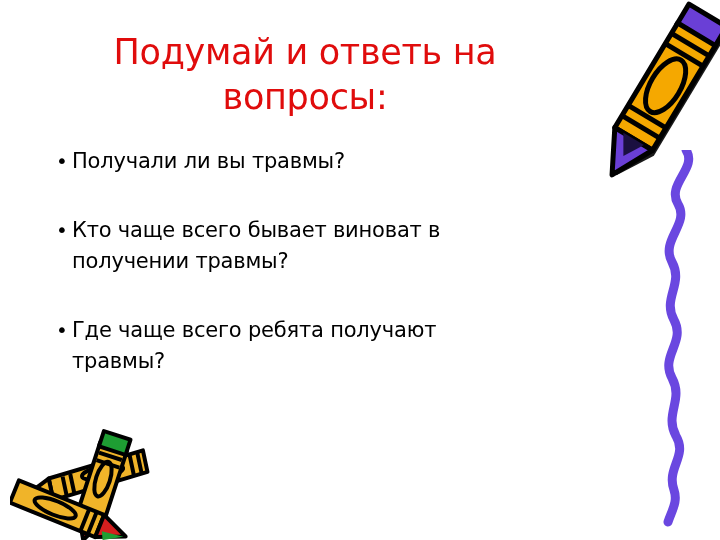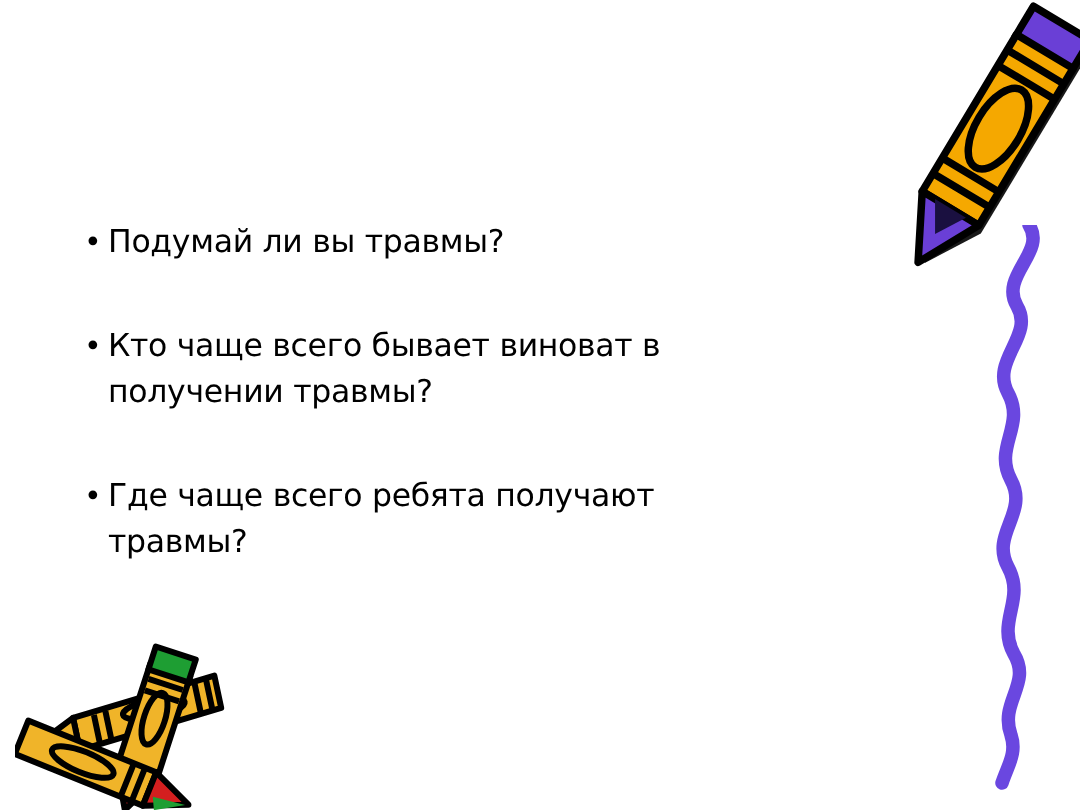--- a/index.html
+++ b/index.html
@@ -73,26 +73,28 @@
   }
   .art-crayon-top   { left: 586px; top: -6px;  width: 140px; height: 200px; }
   .art-squiggle     { left: 640px; top: 150px; width: 80px;  height: 380px; }
   .art-crayons-bot  { left: 10px;  top: 418px; width: 200px; height: 126px; }
 </style>
 </head>
 <body>
 
 <div class="slide">
 
+  <div class="title">Подумай и ответь на
+вопросы:</div>
 
   <div class="bullets">
 
     <div class="bullet-row">
       <span class="bullet-dot">•</span>
-      <span class="bullet-text">Подумай ли вы травмы?</span>
+      <span class="bullet-text">Получали ли вы травмы?</span>
     </div>
 
     <div class="bullet-row">
       <span class="bullet-dot">•</span>
       <span class="bullet-text">Кто чаще всего бывает виноват в
 получении травмы?</span>
     </div>
 
     <div class="bullet-row">
       <span class="bullet-dot">•</span>

